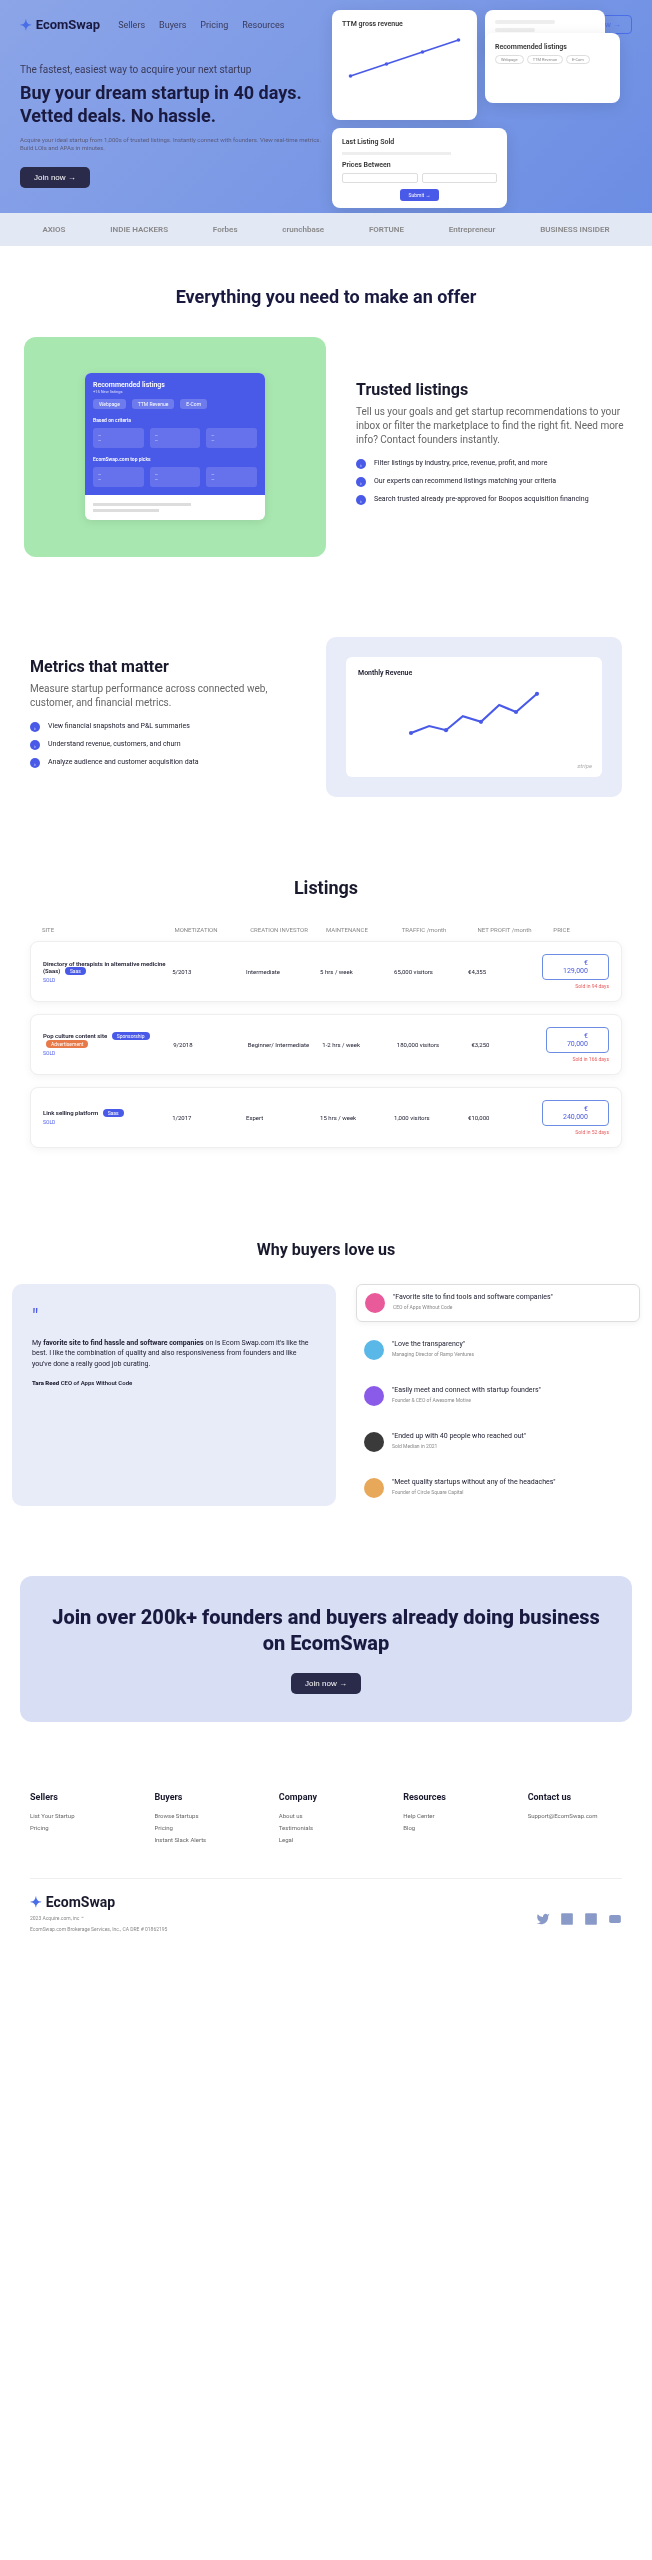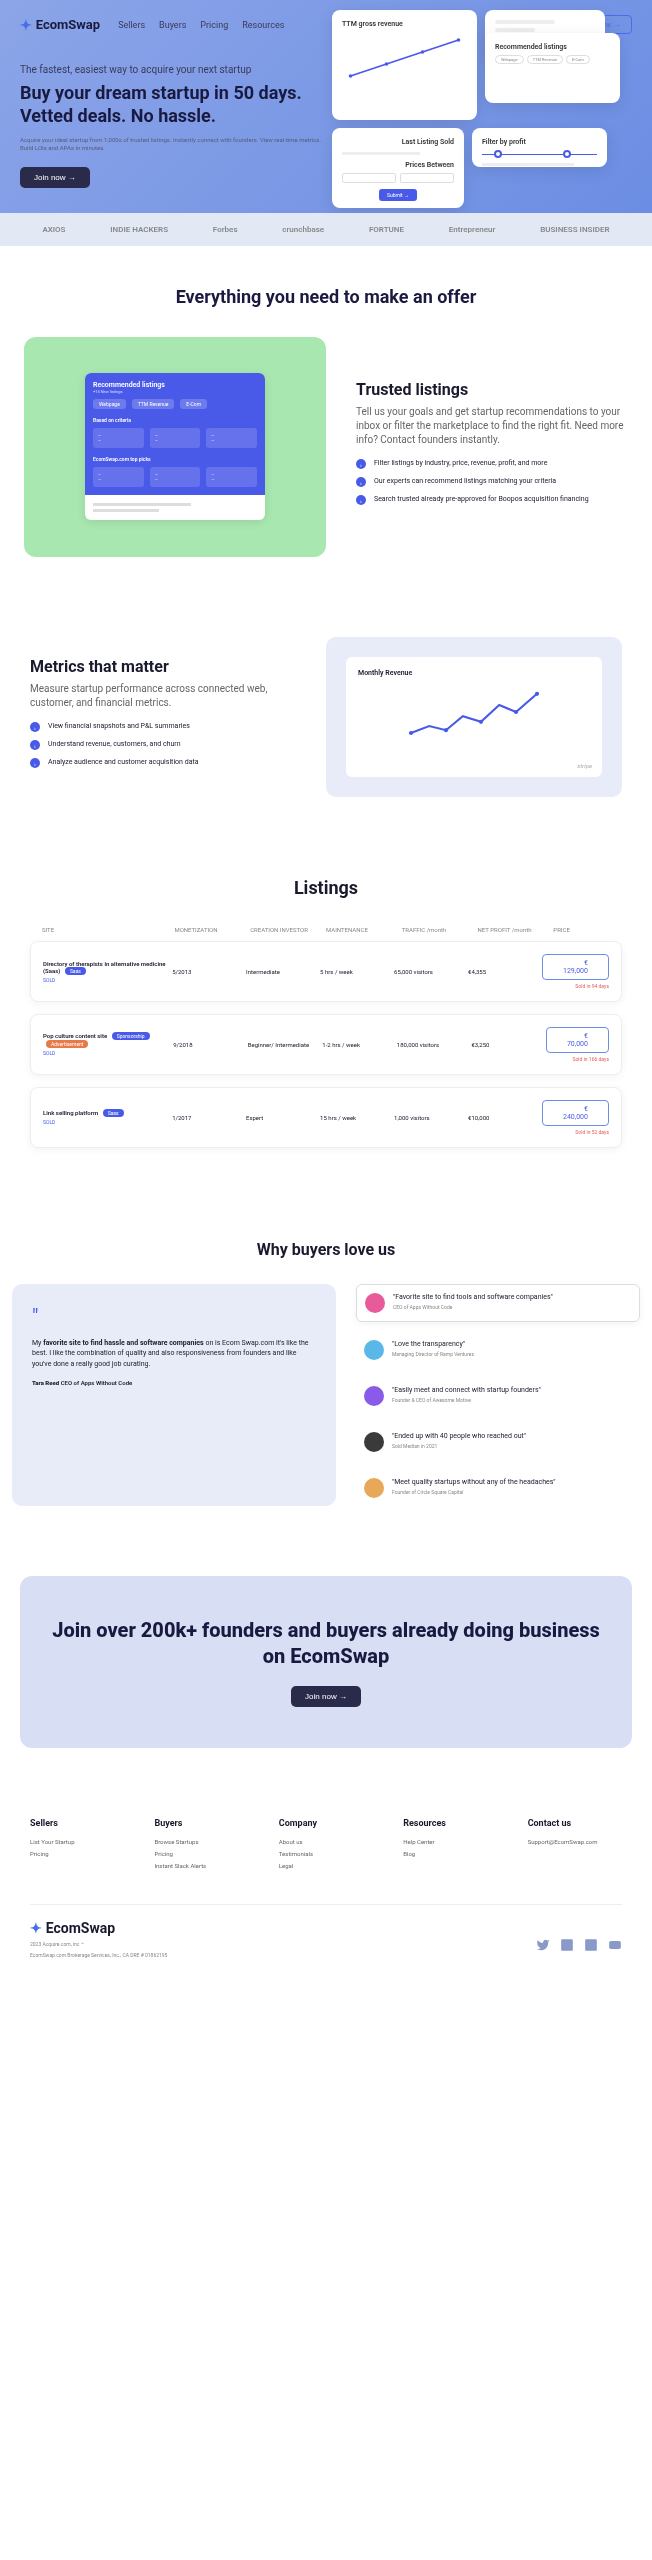--- a/index.html
+++ b/index.html
@@ -15,21 +15,21 @@
 .hero-tag { font-size: 10px; color: #3a3a5a; margin-bottom: 6px; }
 .hero-title { font-size: 18px; font-weight: 700; color: #1a1a40; line-height: 1.3; margin-bottom: 8px; }
 .hero-desc { font-size: 6px; color: #5a5a7a; margin-bottom: 12px; line-height: 1.4; }
 .btn-dark { background: #2a2a4a; color: #fff; padding: 6px 14px; border-radius: 5px; font-size: 8px; border: none; }
 .hero-cards { position: absolute; right: 10px; top: 10px; width: 310px; display: flex; gap: 8px; flex-wrap: wrap; }
 .card { background: #fff; border-radius: 8px; padding: 10px; box-shadow: 0 4px 15px rgba(0,0,0,0.1); }
 .card-title { font-size: 7px; font-weight: 600; color: #333; }
 .card1 { width: 145px; height: 110px; }
 .card2 { width: 120px; height: 45px; }
 .card3 { width: 135px; height: 70px; margin-top: -30px; }
-.card4 { width: 132px; height: 80px; text-align: right; }
+.card4 { width: 175px; height: 80px; }
 .card5 { width: 135px; height: 39px; }
 .chart-svg { width: 100%; height: 60px; }
 .press-bar { background: #e3e8f5; padding: 12px 20px; display: flex; justify-content: space-around; align-items: center; }
 .press-item { font-size: 8px; color: #888; font-weight: 600; }
 .section { padding: 40px 24px; }
 .section-title { text-align: center; font-size: 18px; font-weight: 700; color: #1a1a40; margin-bottom: 30px; }
 .feature-row { display: flex; gap: 30px; align-items: center; }
 .feature-img { flex: 1; background: #a8e8b0; border-radius: 12px; padding: 30px 15px; height: 220px; display: flex; align-items: center; justify-content: center; }
 .rec-card { background: #fff; border-radius: 6px; width: 180px; overflow: hidden; box-shadow: 0 2px 10px rgba(0,0,0,0.1); }
 .rec-blue { background: #4a5ae8; color: #fff; padding: 8px; font-size: 6px; }
@@ -65,21 +65,21 @@
 .testi-big { flex: 1; background: #e8ebf8; border-radius: 10px; padding: 20px; position: relative; }
 .quote-mark { font-size: 20px; color: #4a5ae8; }
 .testi-big-text { font-size: 7px; line-height: 1.5; margin: 10px 0; }
 .testi-author { font-size: 6px; font-weight: 600; }
 .testi-list { flex: 1; display: flex; flex-direction: column; gap: 10px; }
 .testi-item { display: flex; gap: 8px; align-items: flex-start; padding: 8px; border-radius: 6px; }
 .testi-item.active { border: 1px solid #ddd; box-shadow: 0 2px 6px rgba(0,0,0,0.05); }
 .avatar { width: 20px; height: 20px; border-radius: 50%; flex-shrink: 0; }
 .testi-quote { font-size: 7px; line-height: 1.3; }
 .testi-role { font-size: 5px; color: #888; margin-top: 2px; }
-.cta-section { background: #d8dff5; margin: 30px 20px; border-radius: 12px; padding: 41px 30px; text-align: center; }
+.cta-section { background: #d8dff5; margin: 30px 20px; border-radius: 12px; padding: 28px 30px; text-align: center; }
 .cta-title { font-size: 20px; font-weight: 800; color: #1a1a40; line-height: 1.3; margin-bottom: 15px; }
 .footer { padding: 40px 30px 20px; }
 .footer-cols { display: flex; gap: 30px; margin-bottom: 30px; }
 .footer-col { flex: 1; }
 .footer-heading { font-size: 9px; font-weight: 700; margin-bottom: 10px; }
 .footer-link { display: block; font-size: 6px; color: #666; margin-bottom: 5px; }
 .footer-bottom { border-top: 1px solid #eee; padding-top: 15px; }
 .footer-logo { font-size: 14px; font-weight: 700; display: flex; align-items: center; gap: 4px; }
 .footer-legal { font-size: 5px; color: #888; margin-top: 5px; }
 .socials { float: right; display: flex; gap: 10px; margin-top: -20px; }
@@ -104,21 +104,21 @@
         <span>Pricing</span>
         <span>Resources</span>
       </div>
     <div class="nav-right">
       <span>Log in</span>
       <button class="btn-outline">Join now →</button>
     </div>
   </div>
   <div class="hero-content">
     <div class="hero-tag">The fastest, easiest way to acquire your next startup</div>
-    <h1 class="hero-title">Buy your dream startup in 50 days. Vetted deals. No hassle.</h1>
+    <h1 class="hero-title">Buy your dream startup in 40 days. Vetted deals. No hassle.</h1>
     <p class="hero-desc">Acquire your ideal startup from 1,000s of trusted listings. Instantly connect with founders. View real-time metrics. Build LOIs and APAs in minutes.</p>
     <button class="btn-dark">Join now →</button>
   </div>
   <div class="hero-cards">
     <div class="card card1">
       <div class="card-title">TTM gross revenue</div>
       <svg class="chart-svg" viewBox="0 0 100 50">
         <polyline points="5,40 20,35 35,30 50,25 65,20 80,15 95,10" stroke="#4a5ae8" stroke-width="1.5" fill="none"></polyline>
         <circle cx="5" cy="40" r="1.5" fill="#4a5ae8"></circle>
           <circle cx="35" cy="30" r="1.5" fill="#4a5ae8"></circle>

